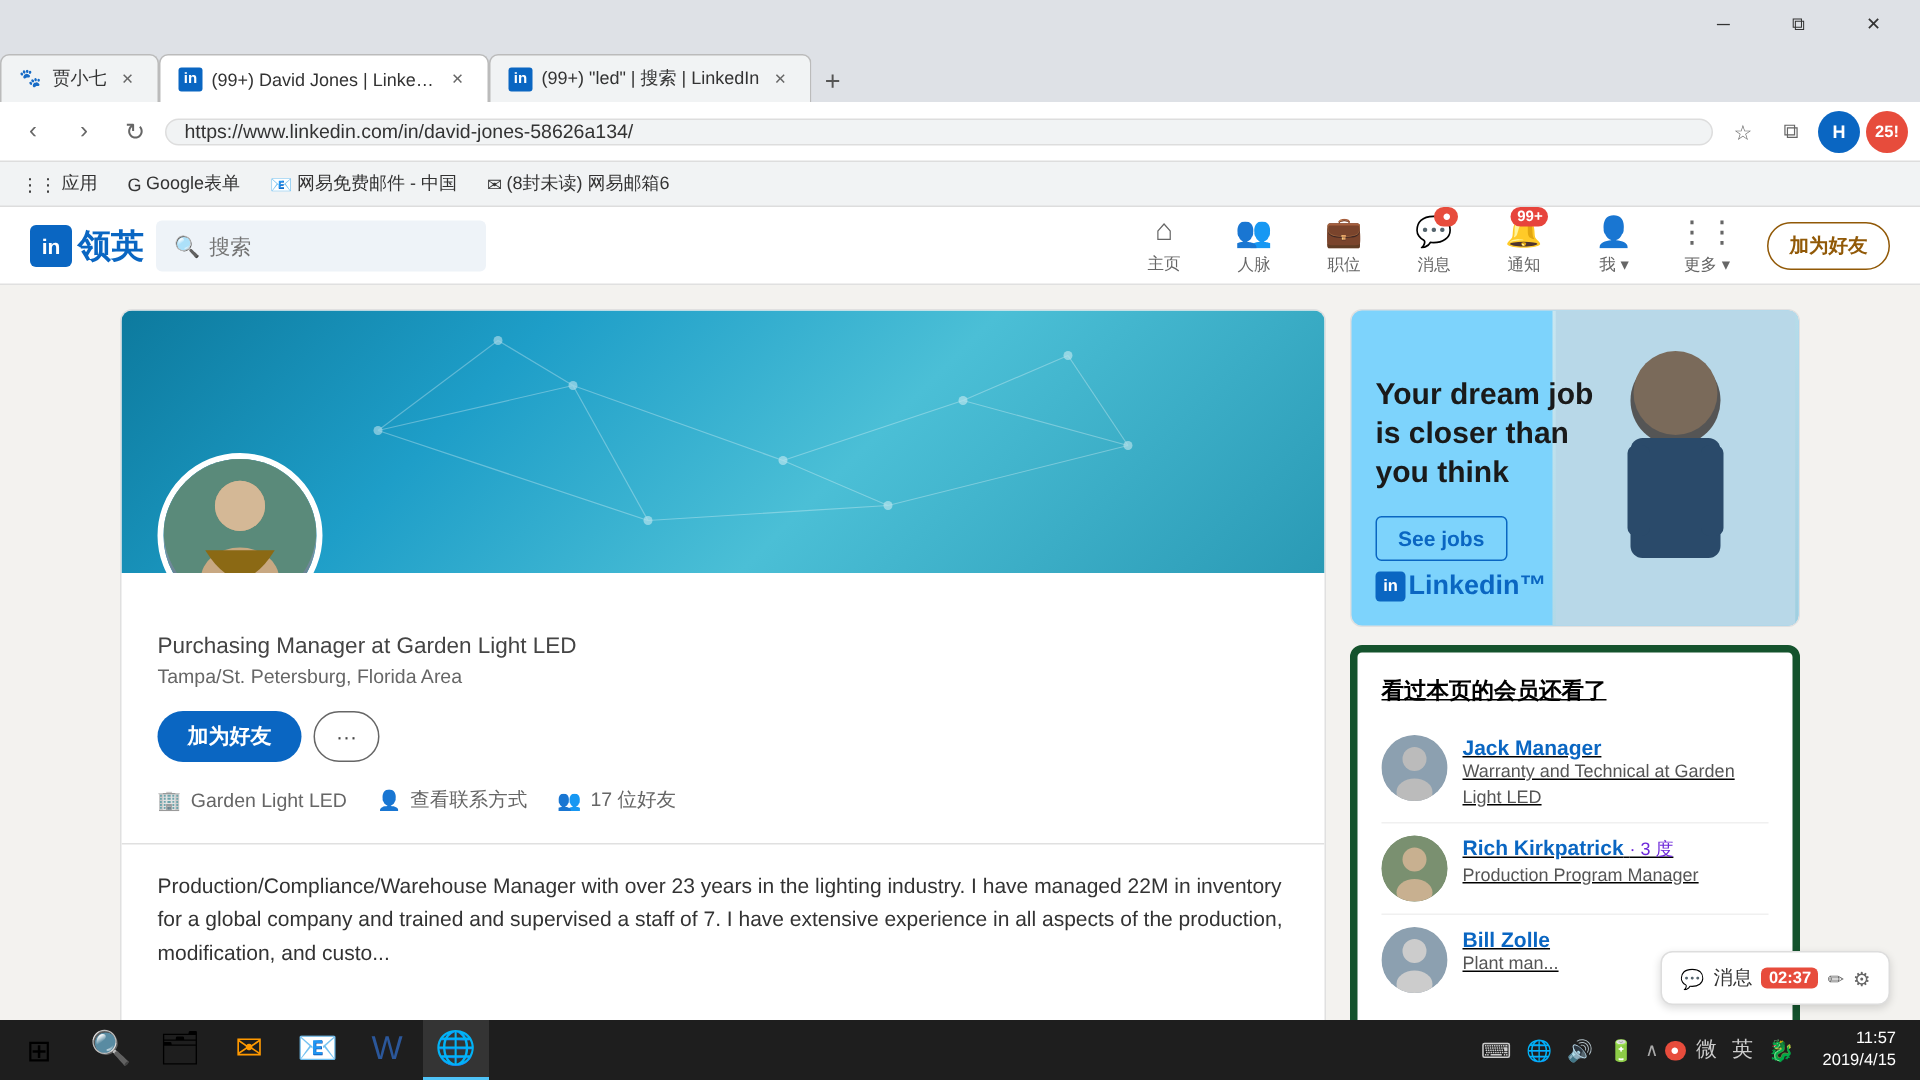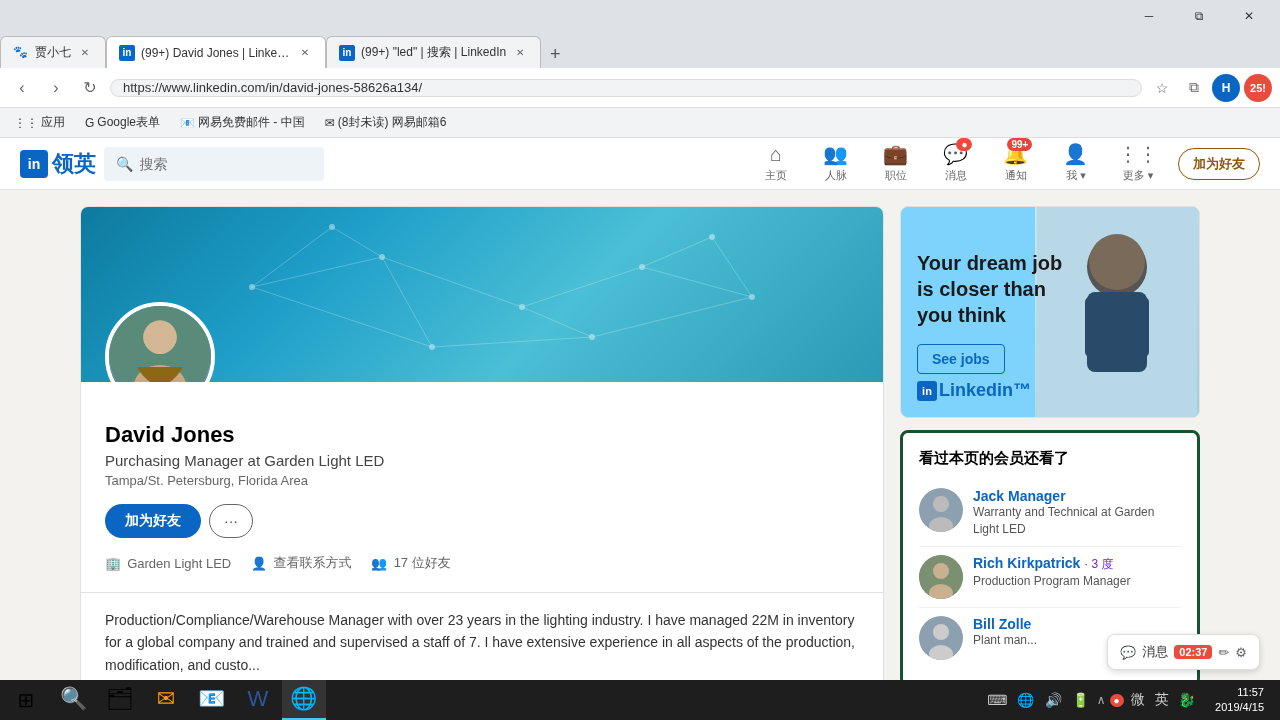--- a/index.html
+++ b/index.html
@@ -66,21 +66,21 @@
     
     .ad-card { background: #7dd3fc; border-radius: 8px; border: 1px solid #e0e0e0; overflow: hidden; height: 212px; position: relative; }
     .ad-bg { position: absolute; right: 0; top: 0; bottom: 0; width: 55%; background: linear-gradient(135deg, #c8e6f0, #a0cfe0); display: flex; align-items: center; justify-content: center; }
     .ad-content { position: absolute; left: 0; top: 0; bottom: 0; width: 60%; padding: 24px 16px; display: flex; flex-direction: column; justify-content: center; }
     .ad-text { font-size: 20px; font-weight: bold; color: #1a1a1a; line-height: 1.3; margin-bottom: 16px; }
     .ad-btn { background: transparent; border: 1.5px solid #0a66c2; color: #0a66c2; border-radius: 4px; padding: 6px 14px; font-size: 14px; font-weight: 600; cursor: pointer; width: fit-content; }
     .li-logo-ad { position: absolute; bottom: 16px; left: 16px; display: flex; align-items: center; gap: 2px; font-size: 18px; font-weight: bold; color: #0a66c2; }
     .li-logo-ad-in { background: #0a66c2; color: white; font-weight: bold; font-size: 11px; width: 20px; height: 20px; display: flex; align-items: center; justify-content: center; border-radius: 3px; }
 
     
-    .also-viewed { background: #fff; border-radius: 8px; border: 3px solid #14532d; padding: 16px; }
+    .also-viewed { background: #fff; border-radius: 8px; border: 5px solid #14532d; padding: 16px; text-decoration: underline; }
     .also-viewed-title { font-size: 15px; font-weight: 600; color: #000; margin-bottom: 12px; }
     .person-item { display: flex; gap: 10px; align-items: flex-start; padding: 8px 0; border-bottom: 1px solid #f0f0f0; cursor: pointer; }
     .person-item:last-child { border-bottom: none; }
     .person-avatar { width: 44px; height: 44px; border-radius: 50%; background: #c0c8d0; flex-shrink: 0; display: flex; align-items: center; justify-content: center; font-size: 18px; color: #fff; overflow: hidden; }
     .person-info { flex: 1; }
     .person-name { font-size: 14px; font-weight: 600; color: #0a66c2; }
     .person-sub { font-size: 12px; color: #555; line-height: 1.4; }
 
     
     .taskbar { background: #1e1e1e; height: 40px; display: flex; align-items: center; padding: 0 4px; position: absolute; bottom: 0; left: 0; right: 0; z-index: 100; }
@@ -248,21 +248,20 @@
               <circle cx="55" cy="55" r="55" fill="#5a8a7a"></circle>
               <circle cx="55" cy="38" r="18" fill="#c8a882"></circle>
               <ellipse cx="55" cy="90" rx="28" ry="22" fill="#c8a882"></ellipse>
               <circle cx="55" cy="38" r="18" fill="#d4b896"></circle>
               <path d="M30 70 Q55 110 80 70" fill="#8b6914"></path>
             </svg>
           </div>
         </div>
       </div>
       <div class="profile-body">
-        <h1 class="profile-name">David Jones</h1>
         <p class="profile-title">Purchasing Manager at Garden Light LED</p>
         <p class="profile-location">Tampa/St. Petersburg, Florida Area</p>
         <div class="profile-actions">
           <button class="btn-connect">加为好友</button>
           <button class="btn-more">···</button>
         </div>
         <div class="profile-meta">
           <div class="meta-item">
             <span>🏢</span>
             <span>Garden Light LED</span>

